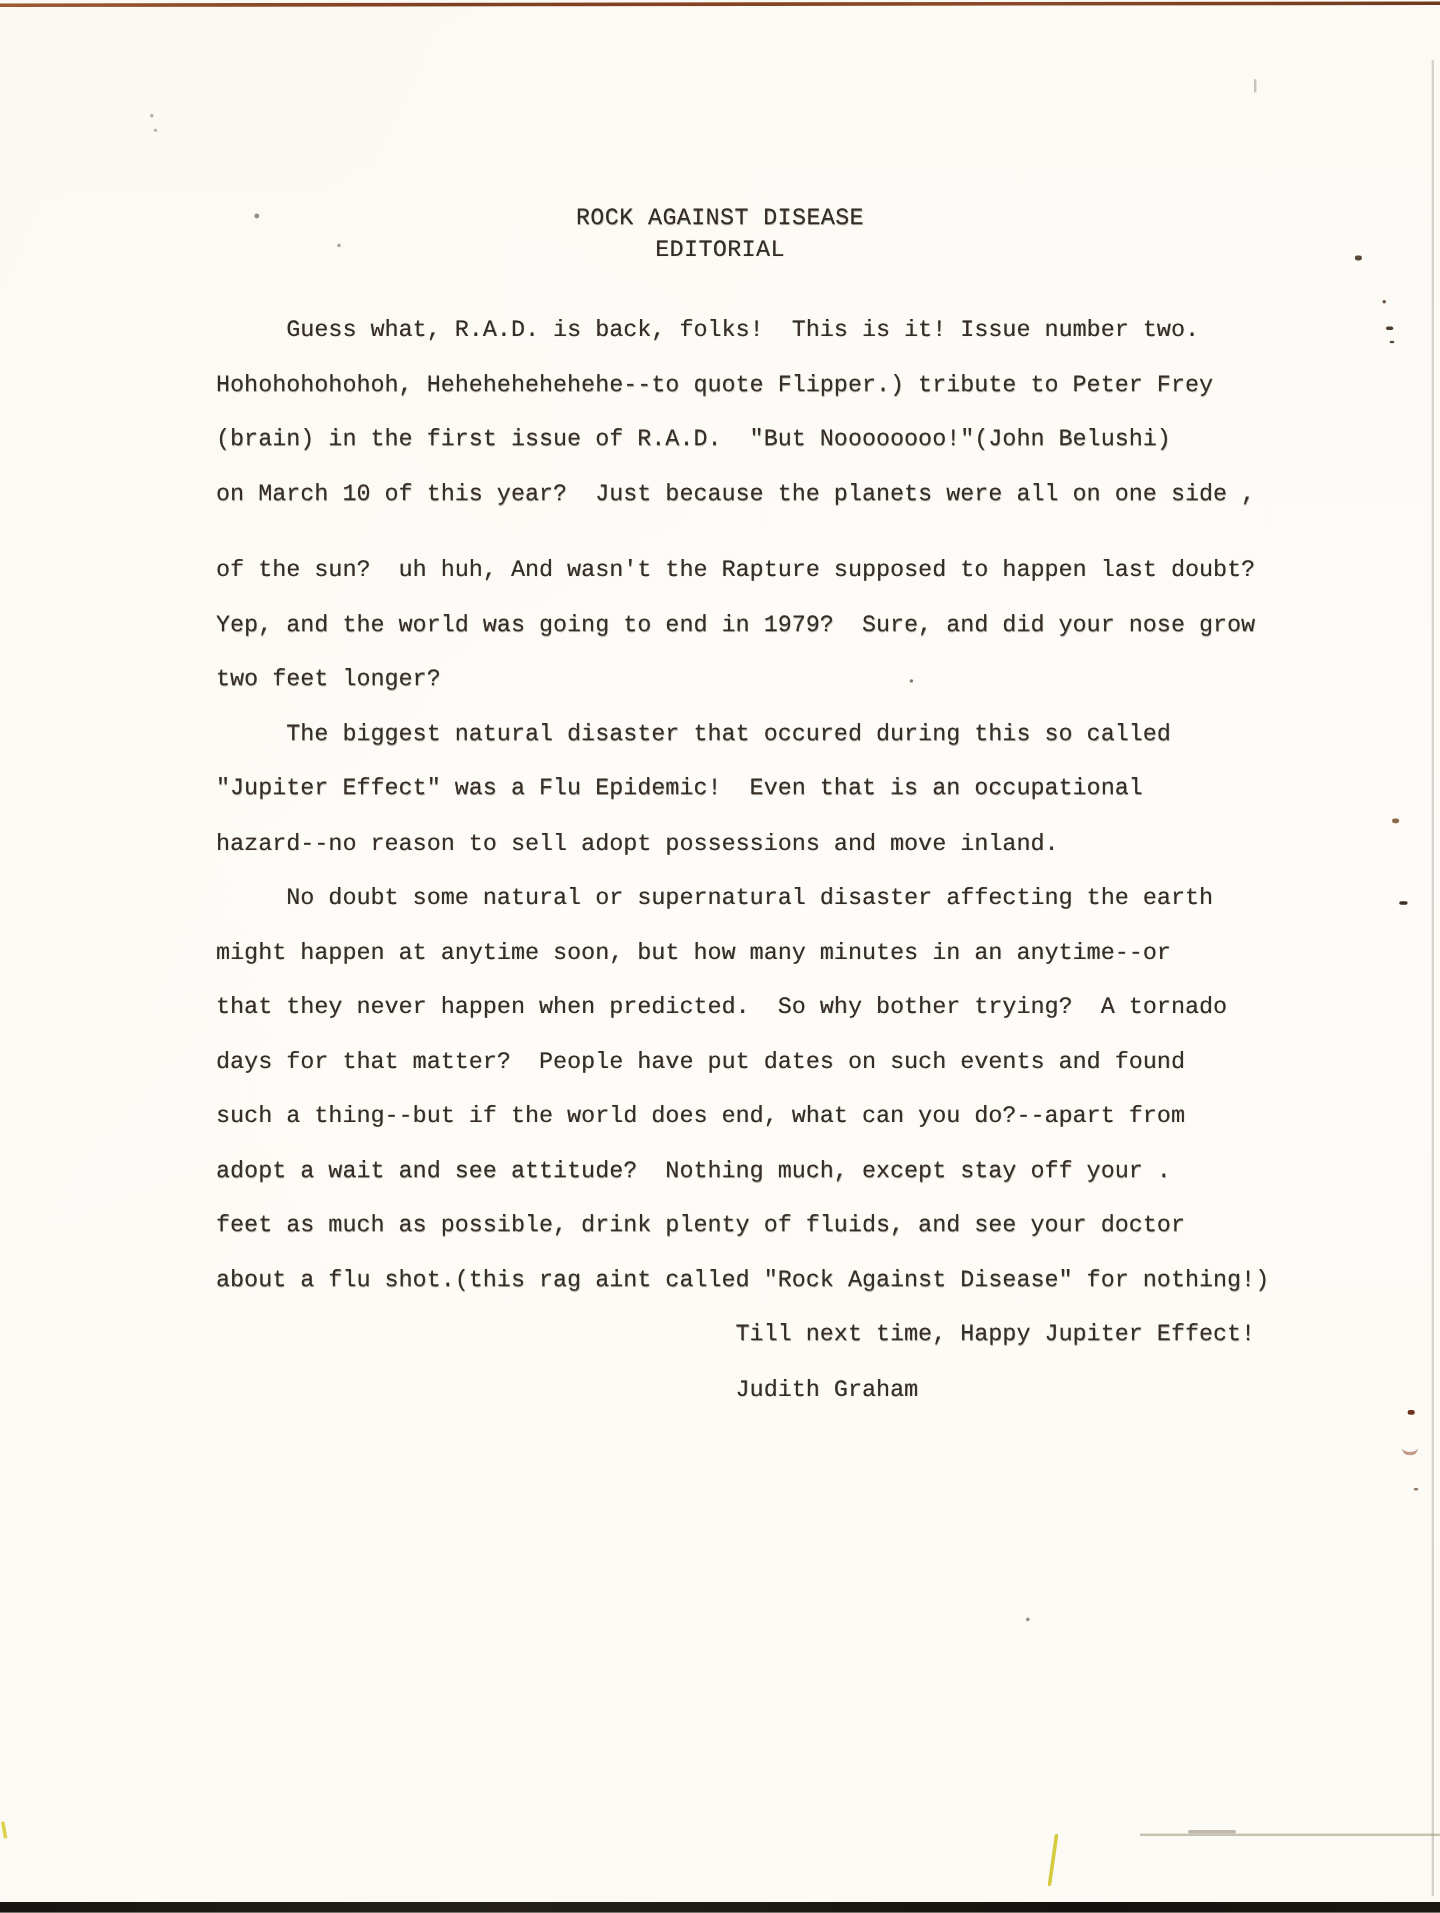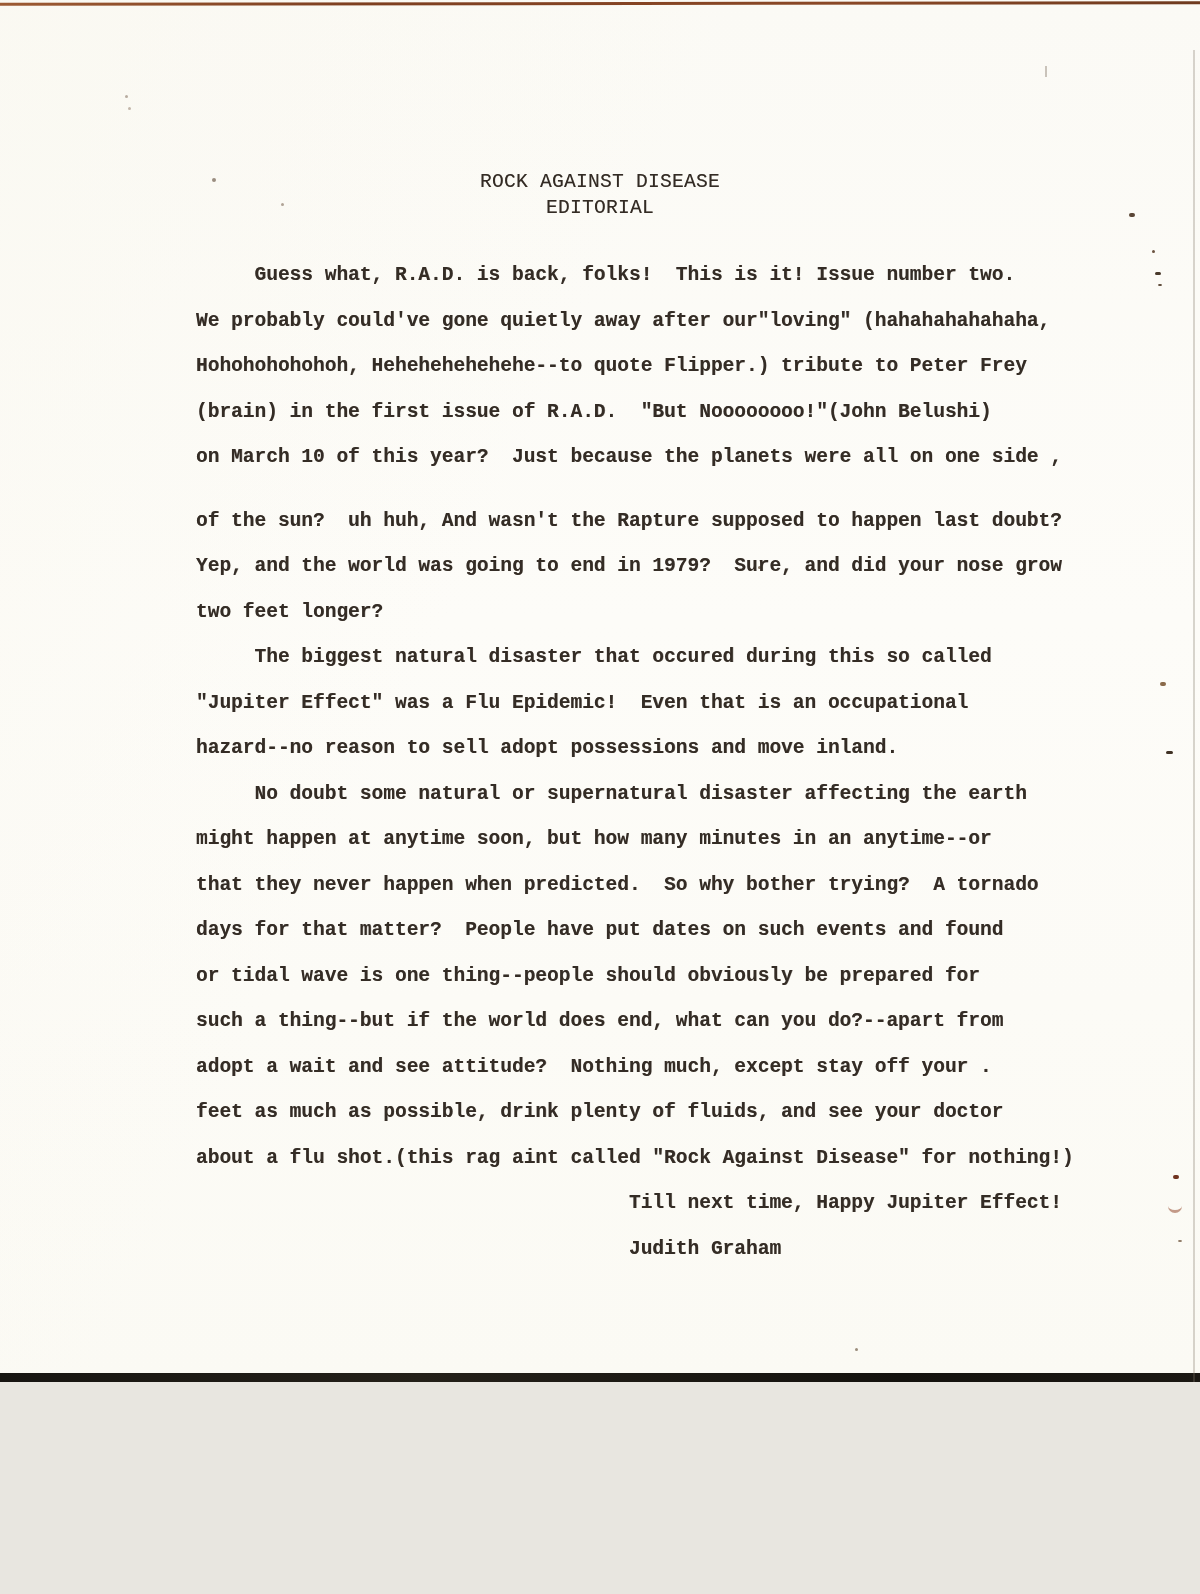--- a/index.html
+++ b/index.html
@@ -1,18 +1,18 @@
 <!DOCTYPE html>
 <html><head>
 <meta charset="utf-8">
 <style>
   html,body{margin:0;padding:0;}
   body{background:#e8e6e0;font-family:"Liberation Mono","DejaVu Sans Mono",monospace;}
   .scan{
-    position:relative;width:1200px;height:1382px;overflow:hidden;
+    position:relative;width:1200px;height:1594px;overflow:hidden;
     background:
       linear-gradient(115deg, rgba(250,248,240,.6), rgba(255,255,255,0) 40%),
       linear-gradient(0deg,#fbfaf4,#fdfcf8 55%,#fbfaf5);
   }
   
   .top-edge-line{position:absolute;left:0;top:2px;width:1200px;height:3px;
     background:linear-gradient(90deg,#9c5a33,#7e3f20 30%,#8a4826 70%,#6f3a1e);
     transform:rotate(-0.08deg);}
   .bottom-band{position:absolute;left:0;bottom:0;width:1200px;height:9px;
     background:linear-gradient(90deg,#171511,#242019 35%,#14120e 75%,#1b1813);}
@@ -20,24 +20,23 @@
     background:rgba(130,118,104,.30);}
   .speck{position:absolute;border-radius:50%;}
   .scratch{position:absolute;}
   
   .title-block{
     position:absolute;left:0;top:169px;width:1200px;text-align:center;
     font-size:19.5px;line-height:26px;color:#332b24;letter-spacing:.3px;
     text-shadow:.3px .3px .6px rgba(51,43,36,.5);
   }
   .body-block{
-    position:absolute;left:196px;top:253px;width:960px;
+    position:absolute;left:180px;top:253px;width:960px;
     font-size:19.5px;line-height:45.5px;color:#342c25;
     text-shadow:.3px .3px .6px rgba(51,43,36,.5);
-    font-weight:bold;
   }
   .tline{white-space:pre;}
   .tline.gap{margin-top:18px;}
 </style>
 </head>
 <body>
 
 <div class="scan">
 
   <div class="top-edge-line"></div>
@@ -65,35 +64,33 @@
   <div class="scratch" style="left:876px;top:1528px;width:3px;height:44px;background:#d6ca3e;transform:rotate(8deg);border-radius:2px;"></div>
   <div class="scratch" style="left:2px;top:1518px;width:3px;height:14px;background:#ddd14a;transform:rotate(-10deg);"></div>
 
   <div class="title-block">
     <div class="tline">ROCK AGAINST DISEASE</div>
     <div class="tline">EDITORIAL</div>
   </div>
 
   <div class="body-block" id="body-block">
       <div class="tline">     Guess what, R.A.D. is back, folks!  This is it! Issue number two.</div>
-      <div class="tline">We probably could've gone quietly away after our"loving" (hahahahahahaha,</div>
       <div class="tline">Hohohohohohoh, Hehehehehehehe--to quote Flipper.) tribute to Peter Frey</div>
       <div class="tline">(brain) in the first issue of R.A.D.  "But Noooooooo!"(John Belushi)</div>
       <div class="tline">on March 10 of this year?  Just because the planets were all on one side ,</div>
       <div class="tline gap">of the sun?  uh huh, And wasn't the Rapture supposed to happen last doubt?</div>
       <div class="tline">Yep, and the world was going to end in 1979?  Sure, and did your nose grow</div>
       <div class="tline">two feet longer?</div>
       <div class="tline">     The biggest natural disaster that occured during this so called</div>
       <div class="tline">"Jupiter Effect" was a Flu Epidemic!  Even that is an occupational</div>
       <div class="tline">hazard--no reason to sell adopt possessions and move inland.</div>
       <div class="tline">     No doubt some natural or supernatural disaster affecting the earth</div>
       <div class="tline">might happen at anytime soon, but how many minutes in an anytime--or</div>
       <div class="tline">that they never happen when predicted.  So why bother trying?  A tornado</div>
       <div class="tline">days for that matter?  People have put dates on such events and found</div>
-      <div class="tline">or tidal wave is one thing--people should obviously be prepared for</div>
       <div class="tline">such a thing--but if the world does end, what can you do?--apart from</div>
       <div class="tline">adopt a wait and see attitude?  Nothing much, except stay off your .</div>
       <div class="tline">feet as much as possible, drink plenty of fluids, and see your doctor</div>
       <div class="tline">about a flu shot.(this rag aint called "Rock Against Disease" for nothing!)</div>
       <div class="tline">                                     Till next time, Happy Jupiter Effect!</div>
       <div class="tline">                                     Judith Graham</div>
     </div>
 
 </div>
 

